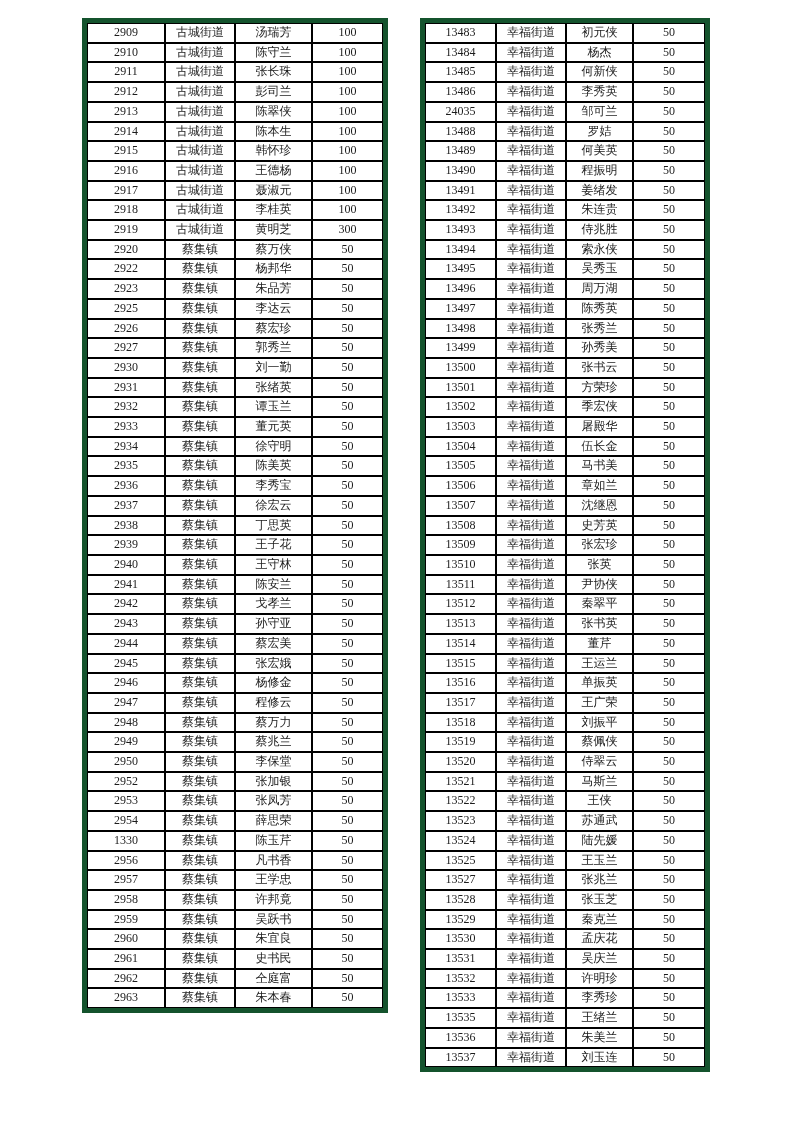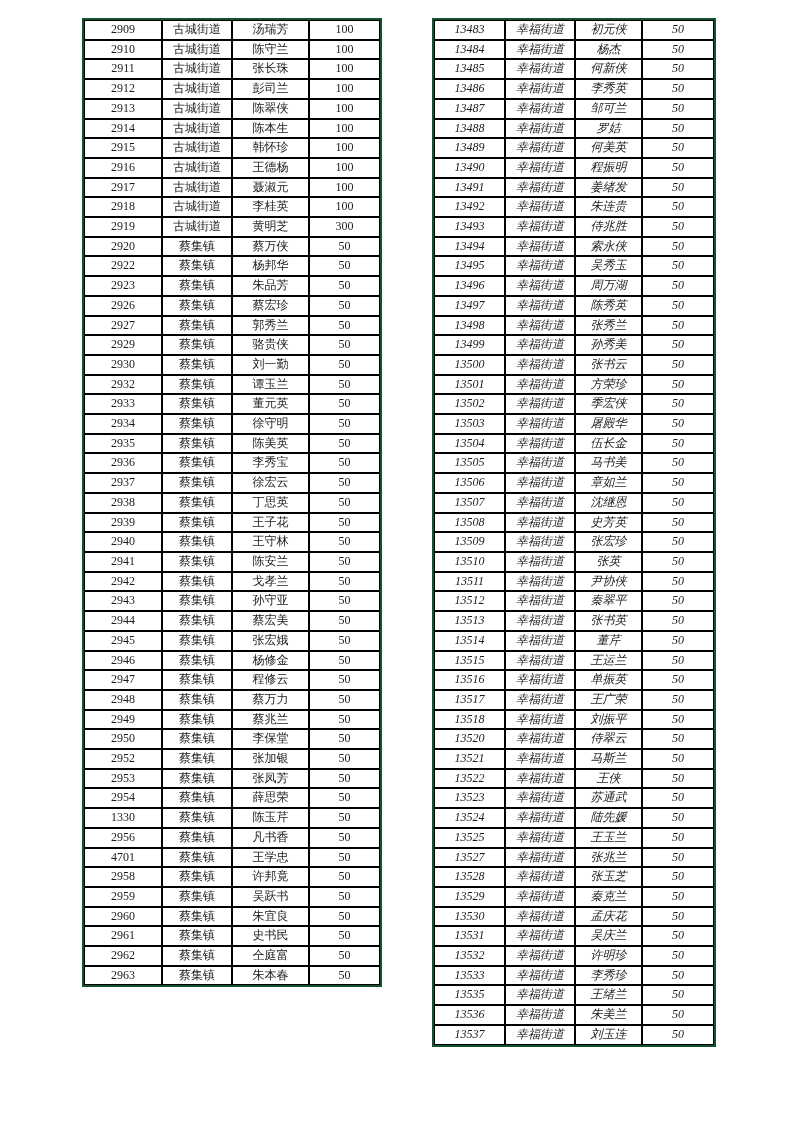--- a/index.html
+++ b/index.html
@@ -12,36 +12,36 @@
     background: #ffffff;
     position: relative;
     font-family: "Liberation Serif", "DejaVu Serif", serif;
   }
   table.roster {
     position: absolute;
     top: 18px;
     border-collapse: separate;
     border-spacing: 0;
     table-layout: fixed;
-    border: 2px solid #14532d;
+    border: 5px solid #14532d;
   }
   table.roster td {
     border: 1px solid #000000;
     text-align: center;
     vertical-align: middle;
     font-size: 12px;
     color: #1c1c1c;
     height: 17.7px;
     line-height: 17.7px;
     padding: 0;
     overflow: hidden;
     white-space: nowrap;
   }
   #table-left  { left: 82px;  width: 296px; }
-  #table-right { left: 432px; width: 280px; font-style: italic; }
+  #table-right { left: 420px; width: 280px; }
   #table-left  col.c1 { width: 78px; }
   #table-left  col.c2 { width: 70px; }
   #table-left  col.c3 { width: 77px; }
   #table-left  col.c4 { width: 71px; }
   #table-right col.c1 { width: 71px; }
   #table-right col.c2 { width: 70px; }
   #table-right col.c3 { width: 67px; }
   #table-right col.c4 { width: 72px; }
 </style>
 </head>
@@ -134,44 +134,50 @@
           <td>杨邦华</td>
           <td>50</td>
         </tr>
         <tr>
           <td>2923</td>
           <td>蔡集镇</td>
           <td>朱品芳</td>
           <td>50</td>
         </tr>
         <tr>
+          <td>2925</td>
+          <td>蔡集镇</td>
+          <td>李达云</td>
+          <td>50</td>
+        </tr>
+        <tr>
           <td>2926</td>
           <td>蔡集镇</td>
           <td>蔡宏珍</td>
           <td>50</td>
         </tr>
         <tr>
           <td>2927</td>
           <td>蔡集镇</td>
           <td>郭秀兰</td>
           <td>50</td>
         </tr>
         <tr>
-          <td>2929</td>
-          <td>蔡集镇</td>
-          <td>骆贵侠</td>
-          <td>50</td>
-        </tr>
-        <tr>
           <td>2930</td>
           <td>蔡集镇</td>
           <td>刘一勤</td>
           <td>50</td>
         </tr>
         <tr>
+          <td>2931</td>
+          <td>蔡集镇</td>
+          <td>张绪英</td>
+          <td>50</td>
+        </tr>
+        <tr>
           <td>2932</td>
           <td>蔡集镇</td>
           <td>谭玉兰</td>
           <td>50</td>
         </tr>
         <tr>
           <td>2933</td>
           <td>蔡集镇</td>
           <td>董元英</td>
           <td>50</td>
@@ -302,21 +308,21 @@
           <td>陈玉芹</td>
           <td>50</td>
         </tr>
         <tr>
           <td>2956</td>
           <td>蔡集镇</td>
           <td>凡书香</td>
           <td>50</td>
         </tr>
         <tr>
-          <td>4701</td>
+          <td>2957</td>
           <td>蔡集镇</td>
           <td>王学忠</td>
           <td>50</td>
         </tr>
         <tr>
           <td>2958</td>
           <td>蔡集镇</td>
           <td>许邦竟</td>
           <td>50</td>
         </tr>
@@ -379,21 +385,21 @@
           <td>何新侠</td>
           <td>50</td>
         </tr>
         <tr>
           <td>13486</td>
           <td>幸福街道</td>
           <td>李秀英</td>
           <td>50</td>
         </tr>
         <tr>
-          <td>13487</td>
+          <td>24035</td>
           <td>幸福街道</td>
           <td>邹可兰</td>
           <td>50</td>
         </tr>
         <tr>
           <td>13488</td>
           <td>幸福街道</td>
           <td>罗姞</td>
           <td>50</td>
         </tr>
@@ -568,20 +574,26 @@
         <tr>
           <td>13517</td>
           <td>幸福街道</td>
           <td>王广荣</td>
           <td>50</td>
         </tr>
         <tr>
           <td>13518</td>
           <td>幸福街道</td>
           <td>刘振平</td>
+          <td>50</td>
+        </tr>
+        <tr>
+          <td>13519</td>
+          <td>幸福街道</td>
+          <td>蔡佩侠</td>
           <td>50</td>
         </tr>
         <tr>
           <td>13520</td>
           <td>幸福街道</td>
           <td>侍翠云</td>
           <td>50</td>
         </tr>
         <tr>
           <td>13521</td>

